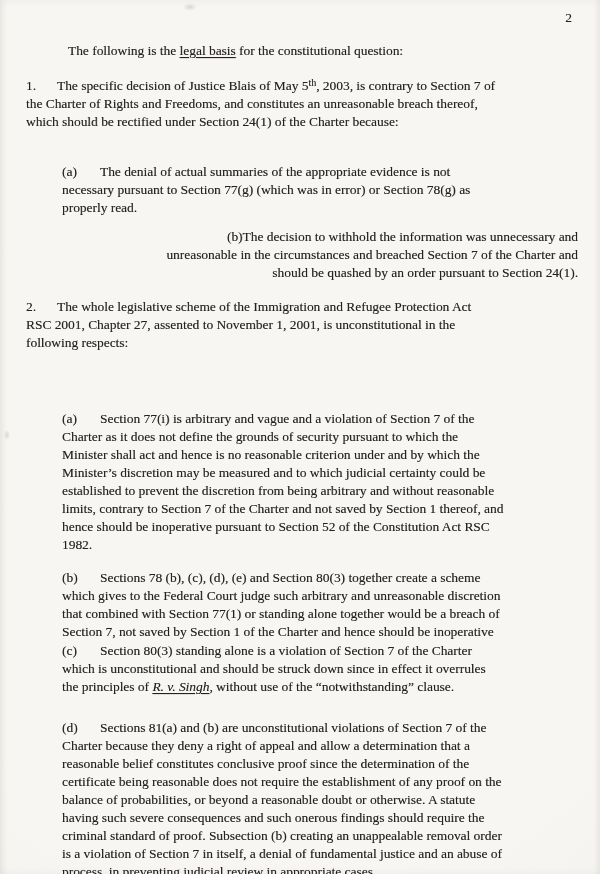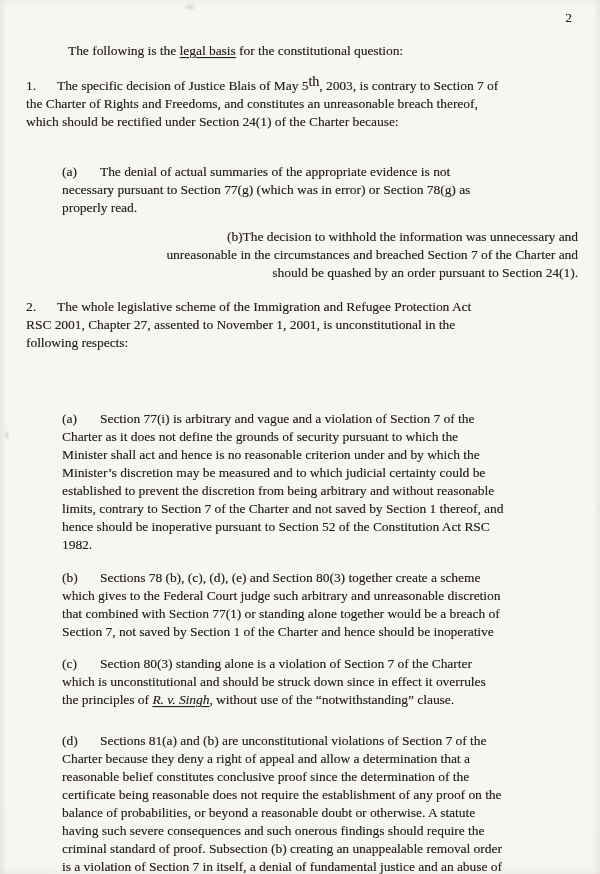--- a/index.html
+++ b/index.html
@@ -37,31 +37,31 @@
     left: 26px;
     right: 22px;
   }
   .para { margin: 0; }
   .doc .para:nth-child(2) { margin-top: 17px; }
   .doc .para:nth-child(3) { margin-top: 32px; }
   .doc .para:nth-child(4) { margin-top: 11px; text-align: right; }
   .doc .para:nth-child(5) { margin-top: 16px; }
   .doc .para:nth-child(6) { margin-top: 58px; }
   .doc .para:nth-child(7) { margin-top: 15px; }
-  .doc .para:nth-child(8) { margin-top: 14px; }
+  .doc .para:nth-child(8) { margin-top: 1px; }
   .doc .para:nth-child(9) { margin-top: 23px; }
   .line { white-space: pre; }
   .label { display: inline-block; }
   .para.intro .label    { width: 42px; }
   .para.numbered .label { width: 31px; }
   .para.sub             { margin-left: 36px; }
   .para.sub .label      { width: 38px; }
   .line u { text-decoration: underline; text-underline-offset: 2px; }
   .line sup {
-    font-size: 14px;
+    font-size: 10px;
     line-height: 0;
     vertical-align: baseline;
     position: relative;
     top: -4.5px;
   }
   .speck {
     position: absolute;
     border-radius: 50%;
     background: radial-gradient(closest-side, rgba(80,72,64,0.18), rgba(80,72,64,0));
   }

